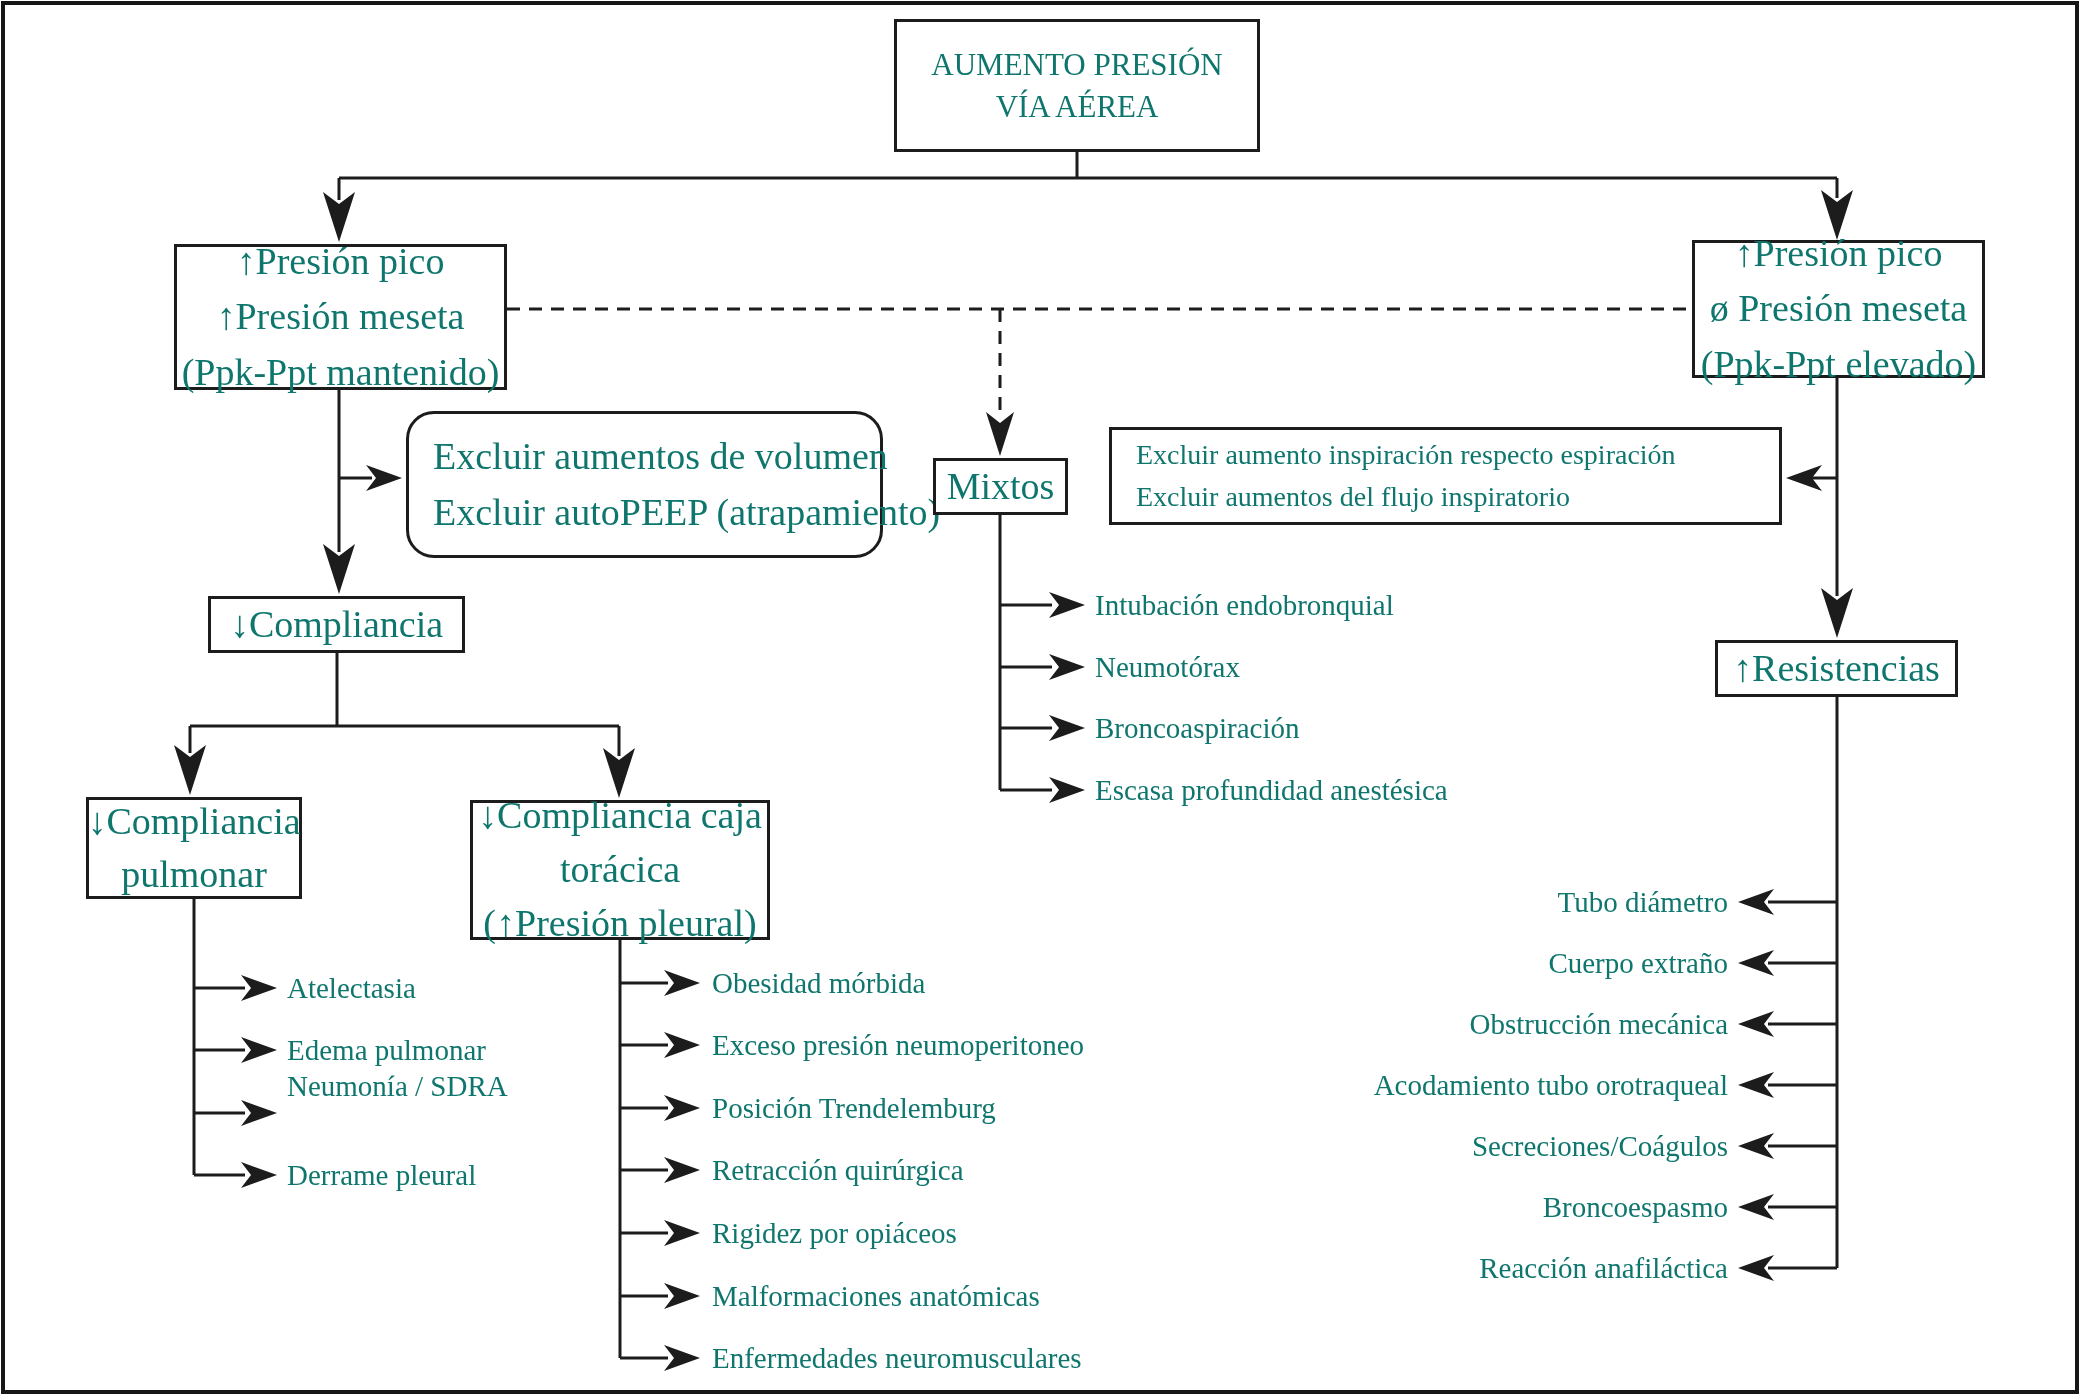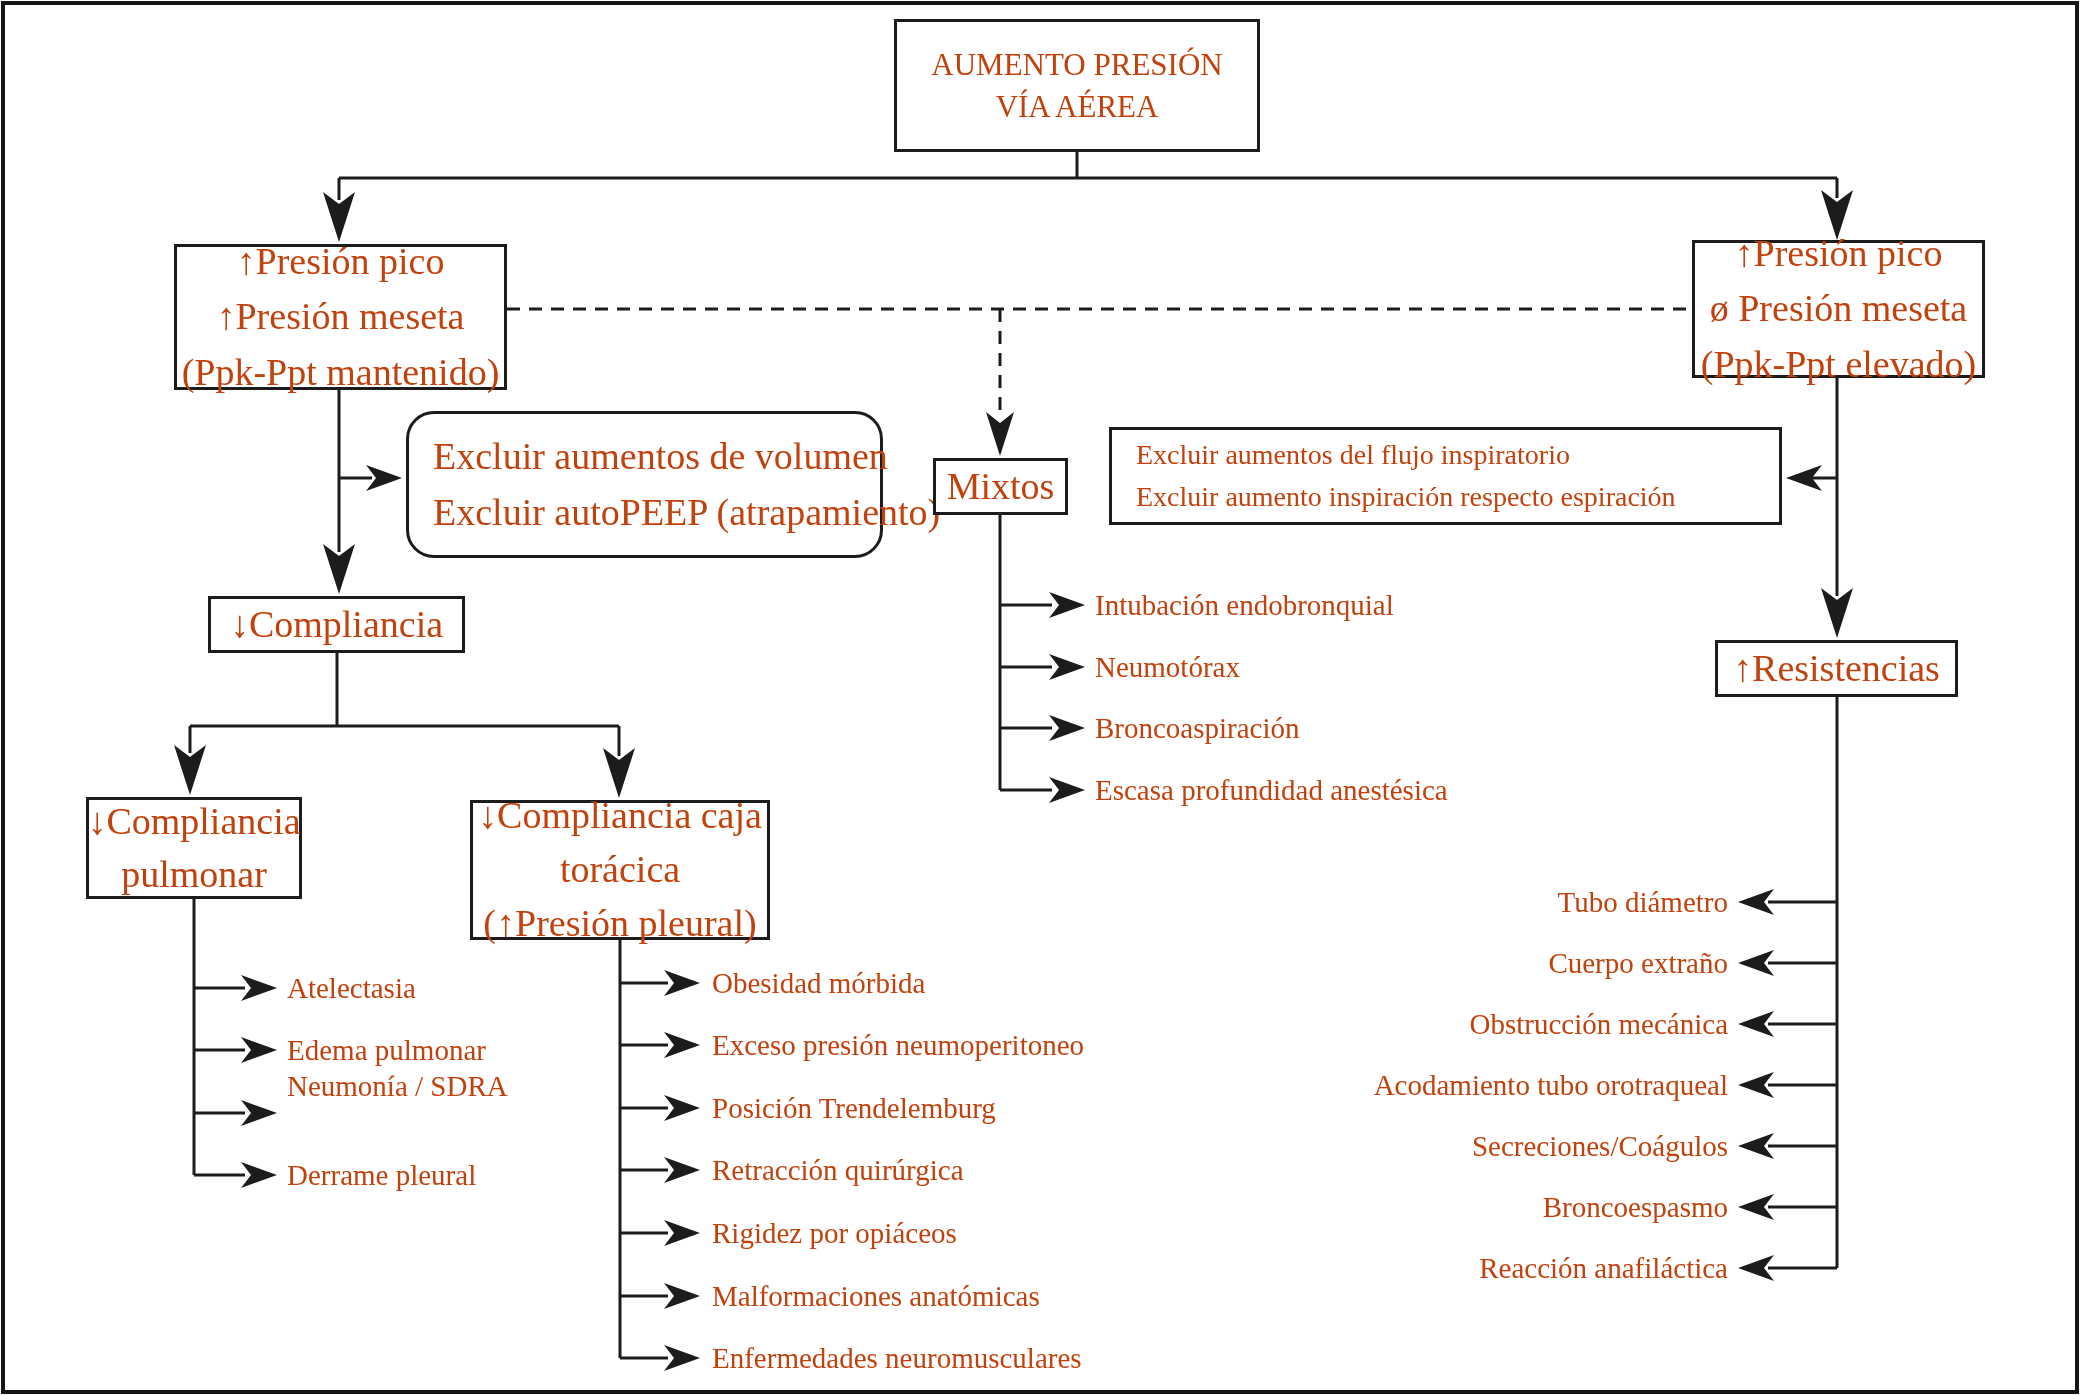--- a/index.html
+++ b/index.html
@@ -1,18 +1,18 @@
 <!DOCTYPE html>
 <html><head>
 <meta charset="utf-8">
 <style>
   html,body { margin:0; padding:0; background:#ffffff; }
   #canvas {
     position:relative; width:2080px; height:1395px; background:#ffffff;
-    font-family:"Liberation Serif","DejaVu Serif",serif; color:#c2410c;
+    font-family:"Liberation Serif","DejaVu Serif",serif; color:#0f766e;
     overflow:hidden;
   }
   #frame {
     position:absolute; inset:1px; border:4px solid #161616; pointer-events:none;
   }
   #wires { position:absolute; left:0; top:0; width:2080px; height:1395px; }
   .box {
     position:absolute; background:#ffffff; border:3px solid #1c1c1c;
     display:flex; flex-direction:column; justify-content:center; align-items:center;
     text-align:center; line-height:1.45; font-size:38px; box-sizing:border-box;
@@ -92,22 +92,22 @@
     <div>ø Presión meseta</div>
     <div>(Ppk-Ppt elevado)</div>
   </div>
 
   <div class="box left-text" style="left:406px;top:411px;width:477px;height:147px;border-radius:28px;">
     <div>Excluir aumentos de volumen</div>
     <div>Excluir autoPEEP (atrapamiento)</div>
   </div>
 
   <div class="box left-text" style="left:1109px;top:427px;width:673px;height:98px;font-size:28px;line-height:1.5;">
+    <div>Excluir aumento inspiración respecto espiración</div>
     <div>Excluir aumentos del flujo inspiratorio</div>
-    <div>Excluir aumento inspiración respecto espiración</div>
   </div>
 
   <div class="box" style="left:933px;top:458px;width:135px;height:57px;">
     <div>Mixtos</div>
   </div>
 
   <div class="box" style="left:208px;top:596px;width:257px;height:57px;">
     <div>↓Compliancia</div>
   </div>
 

